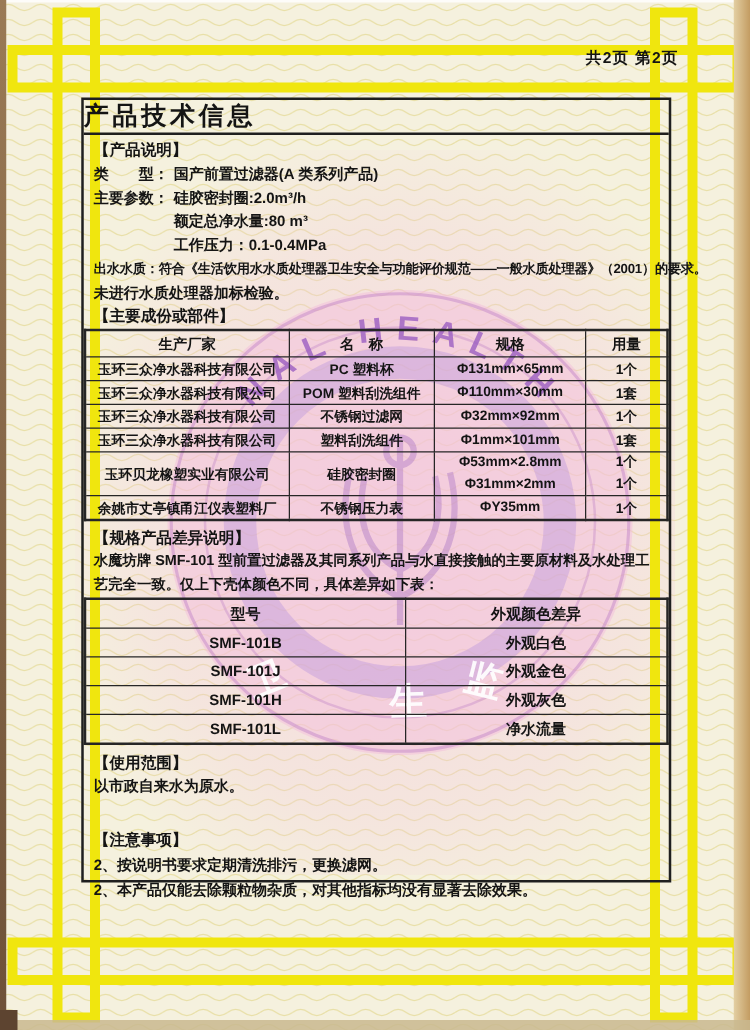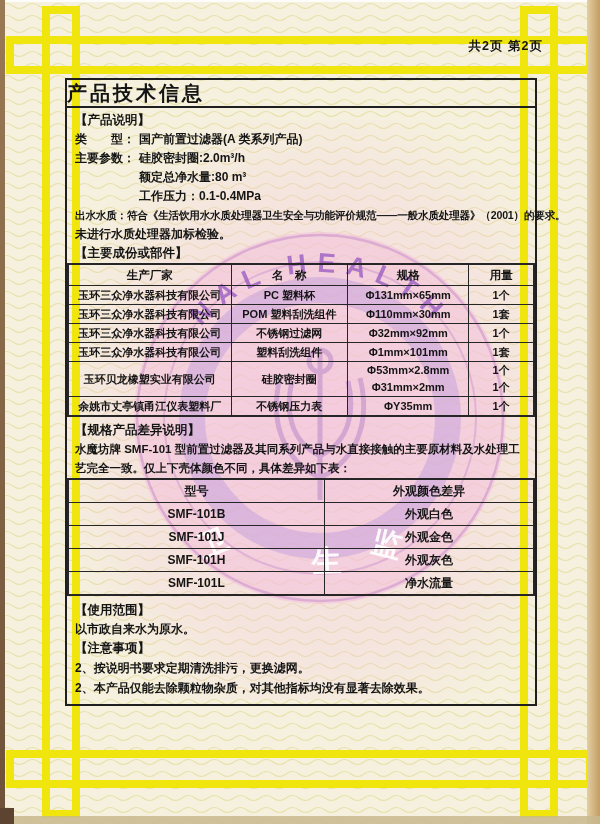--- a/index.html
+++ b/index.html
@@ -44,21 +44,21 @@
   .nowrapline{font-size:10.6px;letter-spacing:-0.2px;white-space:nowrap;line-height:19px;}
   .para{font-size:11.5px;line-height:19px;}
   table{width:100%;border-collapse:collapse;table-layout:fixed;border:2px solid #262626;}
   th,td{border:1px solid #262626;text-align:center;padding:0;font-weight:700;overflow:hidden;white-space:nowrap;}
   .t1 th{height:20px;font-size:11.5px;}
   .t1 td{height:18px;font-size:11px;}
   .t1 td.dbl{height:34px;}
   .t1 .sub{line-height:17px;height:17px;}
   .t2 th{height:22px;font-size:12px;}
   .t2 td{height:22px;font-size:12px;}
-  .mt4{margin-top:4px;}.mt8{margin-top:5px;}.mt10{margin-top:0;}
+  .mt4{margin-top:4px;}.mt8{margin-top:5px;}.mt10{margin-top:24px;}
   .note-line{font-size:12px;line-height:20px;}
 </style>
 </head>
 <body>
 
 <div class="page">
 
   <svg class="layer" width="600" height="824">
     <defs>
       <pattern id="wv" width="26" height="12" patternUnits="userSpaceOnUse">

